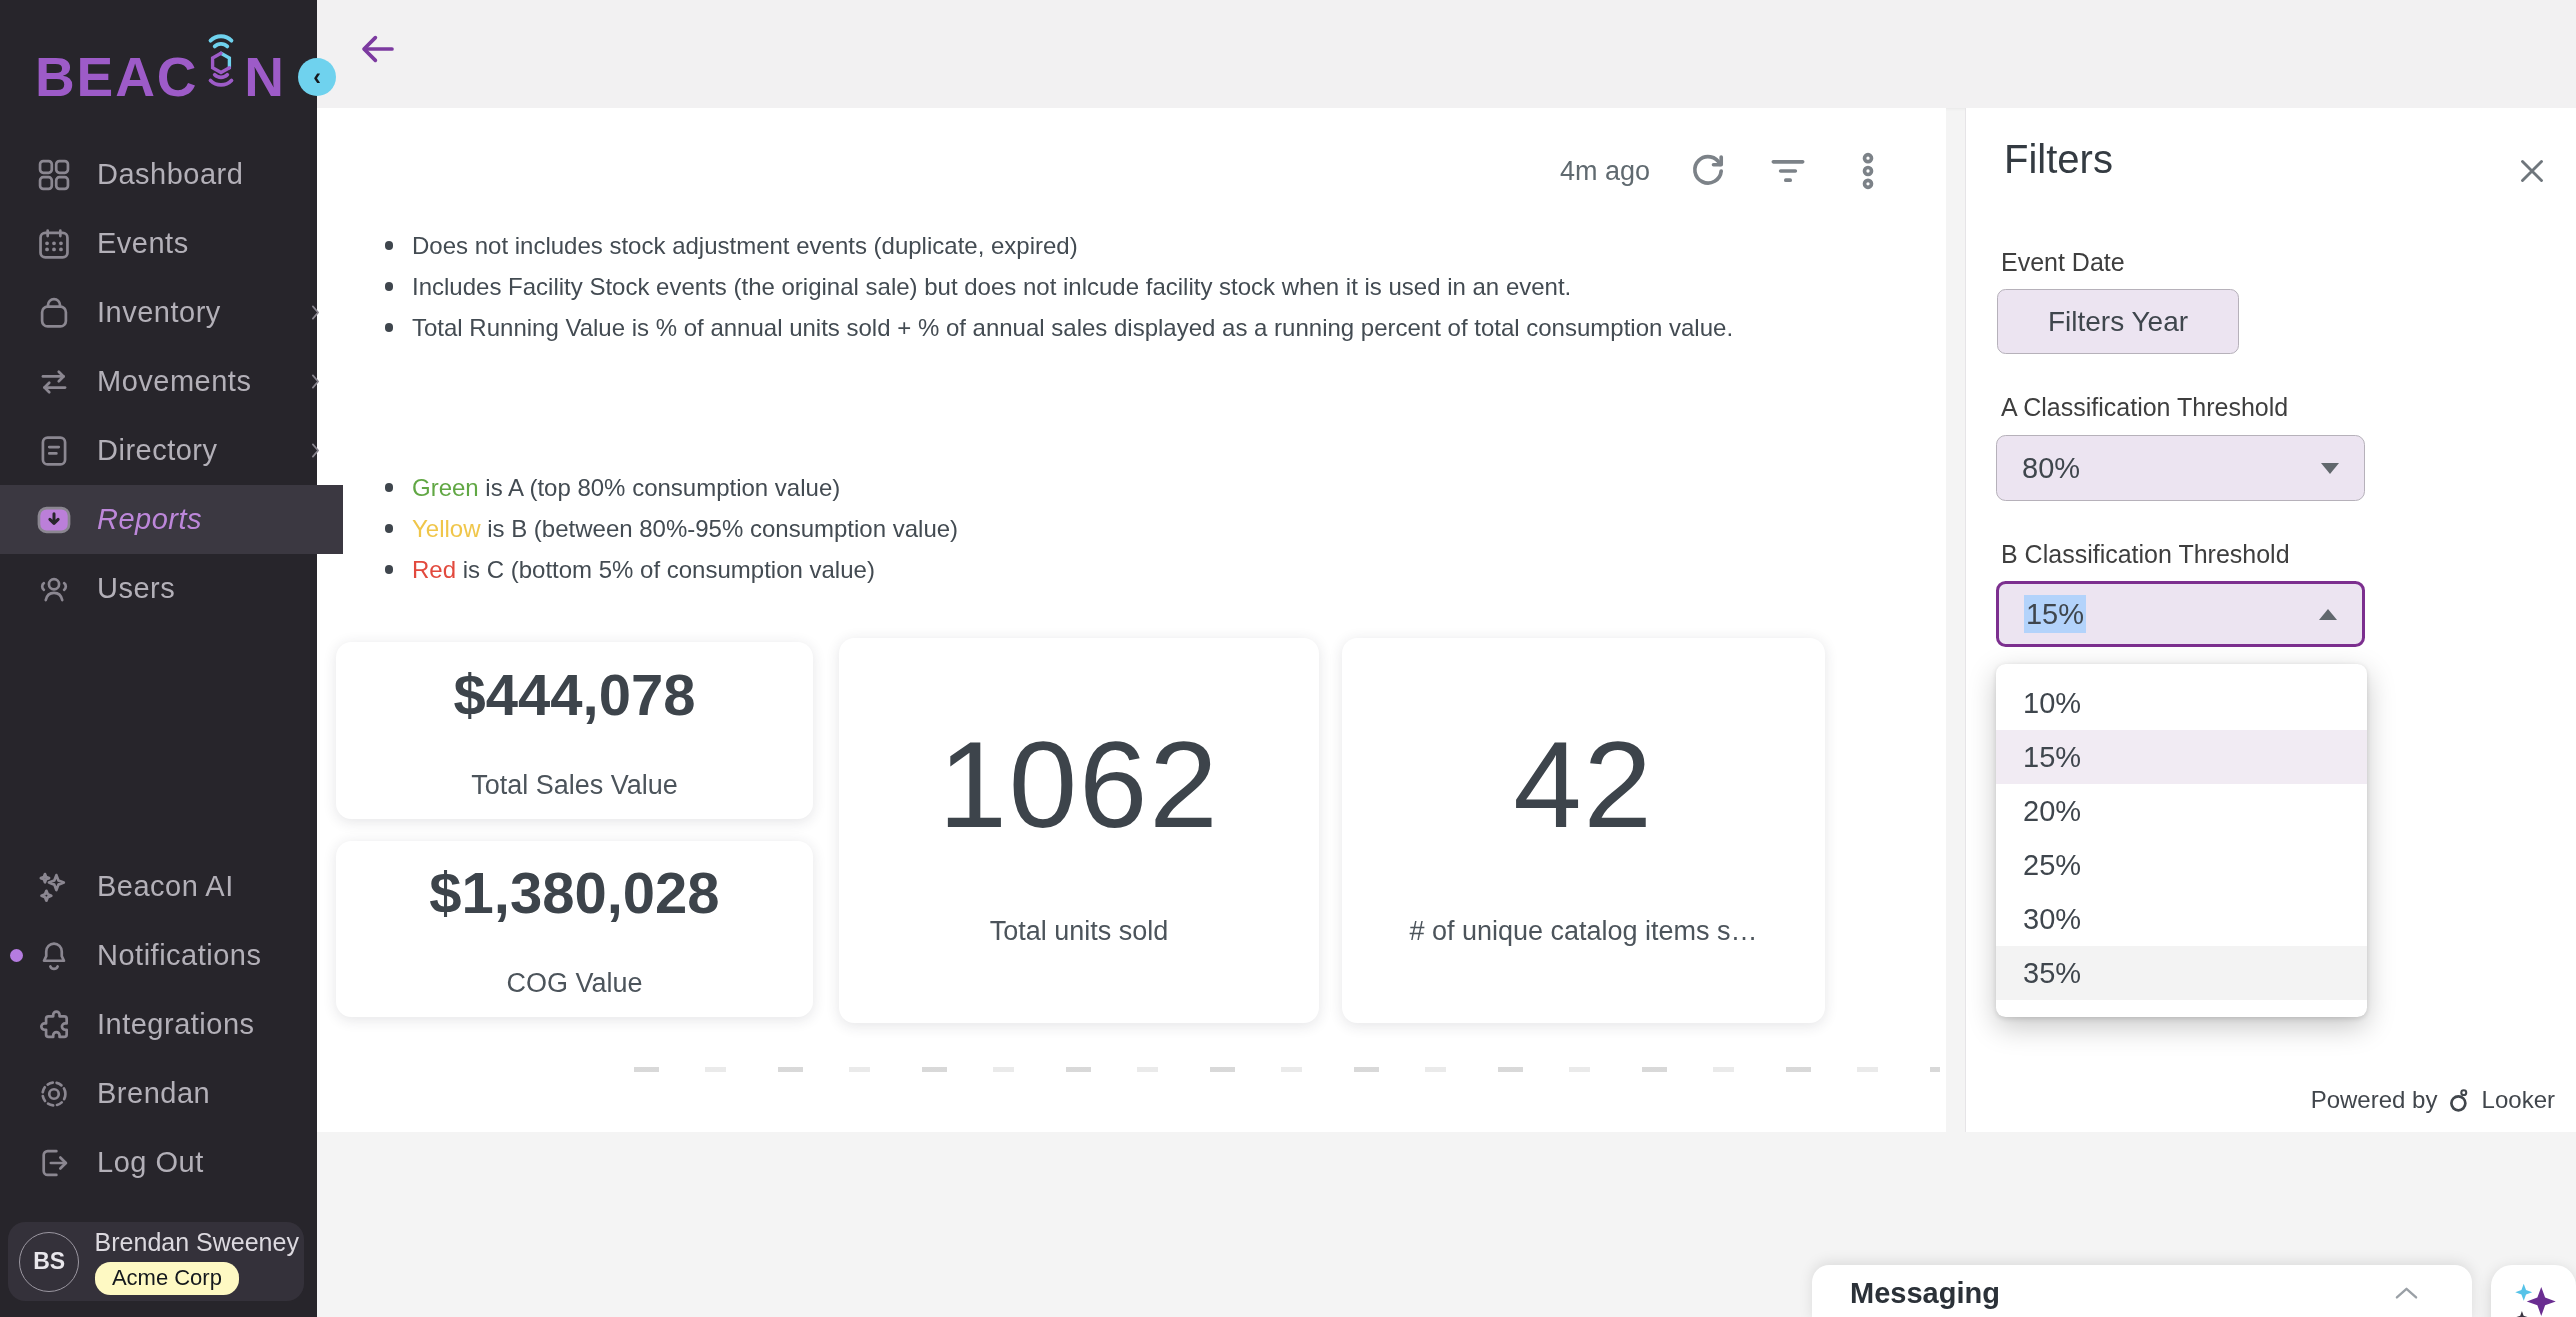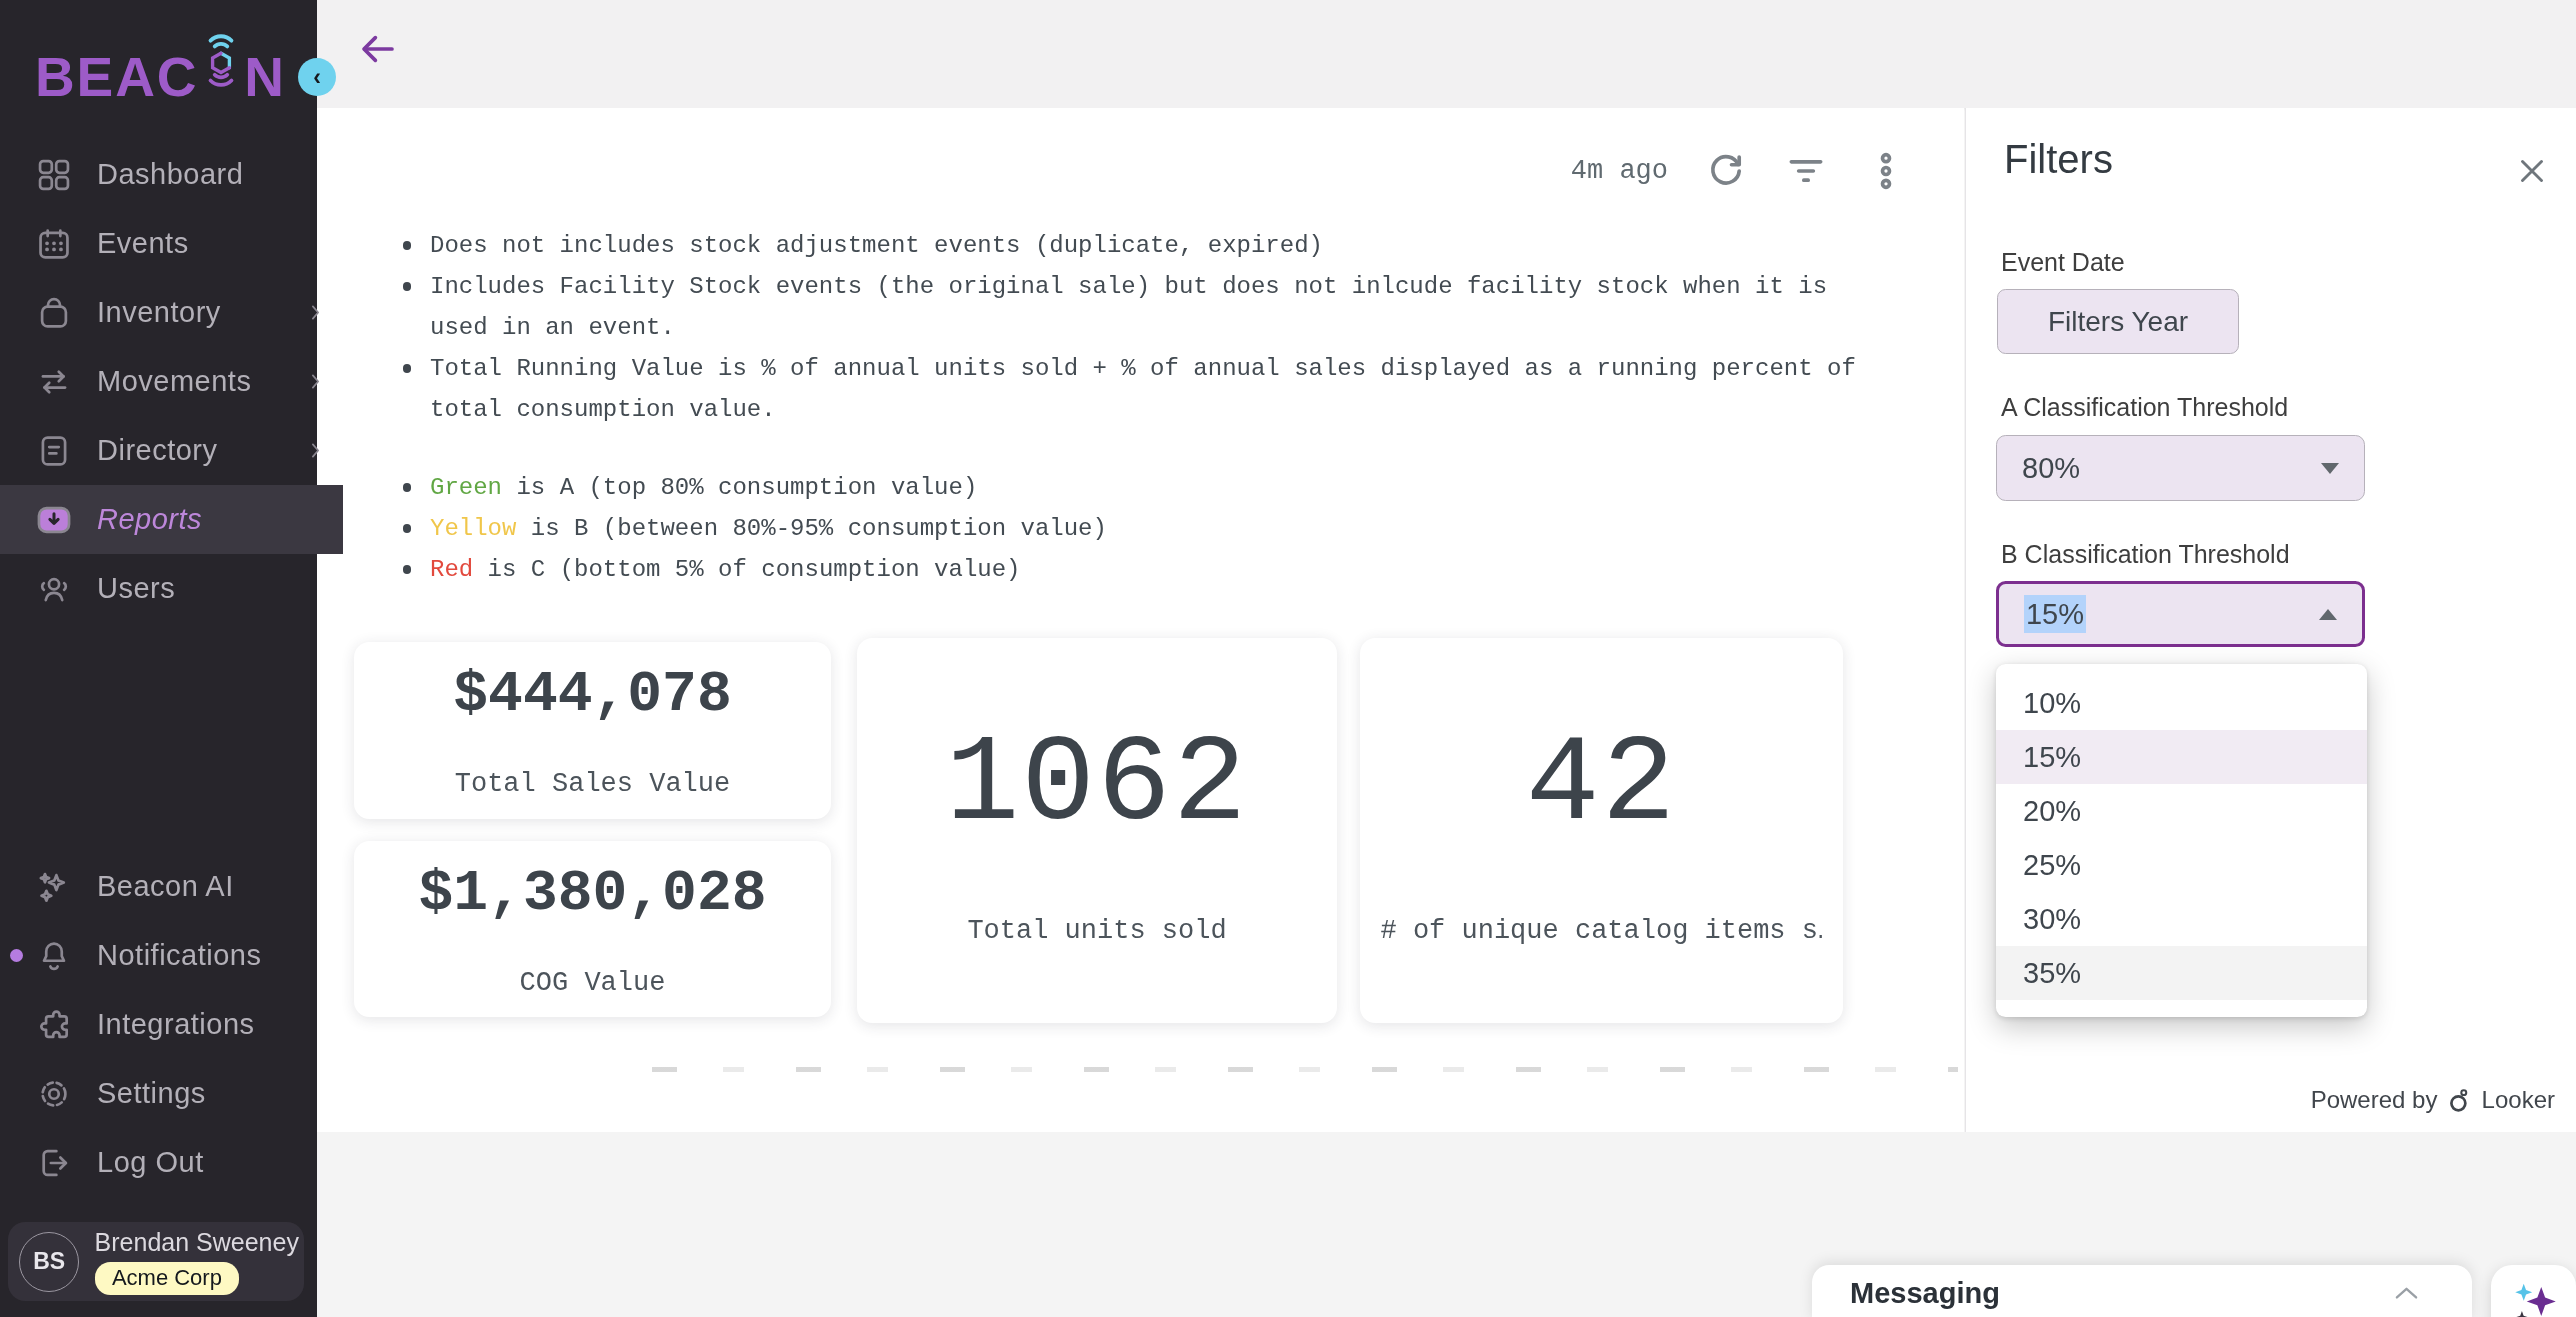--- a/index.html
+++ b/index.html
@@ -31,21 +31,21 @@
     display:flex; align-items:center; justify-content:center; flex:0 0 60px; }
   .user-info { margin-left:15.4px; }
   .user-name { font-size:25px; color:#dcd9df; }
   .org-pill { display:inline-block; margin-top:4.8px; background:#fef9c3; color:#14181d; font-size:22px; padding:3.8px 17.3px; border-radius:15.4px;text-align:right; }
 
   
   .topbar { position:absolute; left:317px; top:0; width:2259px; height:108px; background:#f2f1f2; box-shadow:0 1px 2.9px rgba(0,0,0,.05); }
   .back-btn { position:absolute; left:38px; top:27px; width:46px; height:46px; background:none; border:none; cursor:pointer; }
   .back-btn svg { width:42px; height:42px; fill:none; stroke:#7c3aa0; stroke-width:2.1; stroke-linecap:round; stroke-linejoin:round; }
 
-  .canvas { position:absolute; left:316px; top:108px; width:1648px; height:1024px; background:#ffffff;font-family:Liberation Mono, monospace; }
+  .canvas { position:absolute; left:298px; top:108px; width:1648px; height:1024px; background:#ffffff; }
   .toolbar { position:absolute; top:36px; right:56px; display:flex; align-items:center; gap:36px; height:54px; }
   .time-ago { font-size:27px; color:#606a70; }
   .tool-ic { width:44px; height:44px; background:none; border:none; cursor:pointer; padding:0; }
   .tool-ic svg { width:100%; height:100%; fill:none; stroke:#7c8288; stroke-width:2; stroke-linecap:round; stroke-linejoin:round; }
 
   .notes { position:absolute; left:85px; top:117px; width:1498px; list-style:none; }
   .notes li, .legend li { position:relative; padding-left:29px; font-size:24px; line-height:41px; color:#434b52; }
   .notes li::before, .legend li::before { content:""; position:absolute; left:1.9px; top:16.3px; width:8.6px; height:8.6px; border-radius:50%; background:#3f464d; }
   .legend { position:absolute; left:85px; top:359px; width:1153px; list-style:none; }
 
@@ -232,21 +232,21 @@
         </span>
         <span class="lbl">Integrations</span>
       </div>
       <div class="nav-item">
         <span class="ic">
           <svg viewBox="0 0 24 24">
               <circle cx="12" cy="12" r="3"></circle>
               <circle cx="12" cy="12" r="7.2" stroke-dasharray="3.4 2.5"></circle>
             </svg>
         </span>
-        <span class="lbl">Settings</span>
+        <span class="lbl">Brendan</span>
       </div>
       <div class="nav-item">
         <span class="ic">
           <svg viewBox="0 0 24 24">
               <path d="M13.5 4.5H8a2.5 2.5 0 0 0-2.5 2.5v10A2.5 2.5 0 0 0 8 19.5h5.5"></path>
               <path d="M16 8.5l3.5 3.5-3.5 3.5"></path>
               <path d="M19.5 12H10"></path>
             </svg>
         </span>
         <span class="lbl">Log Out</span>

